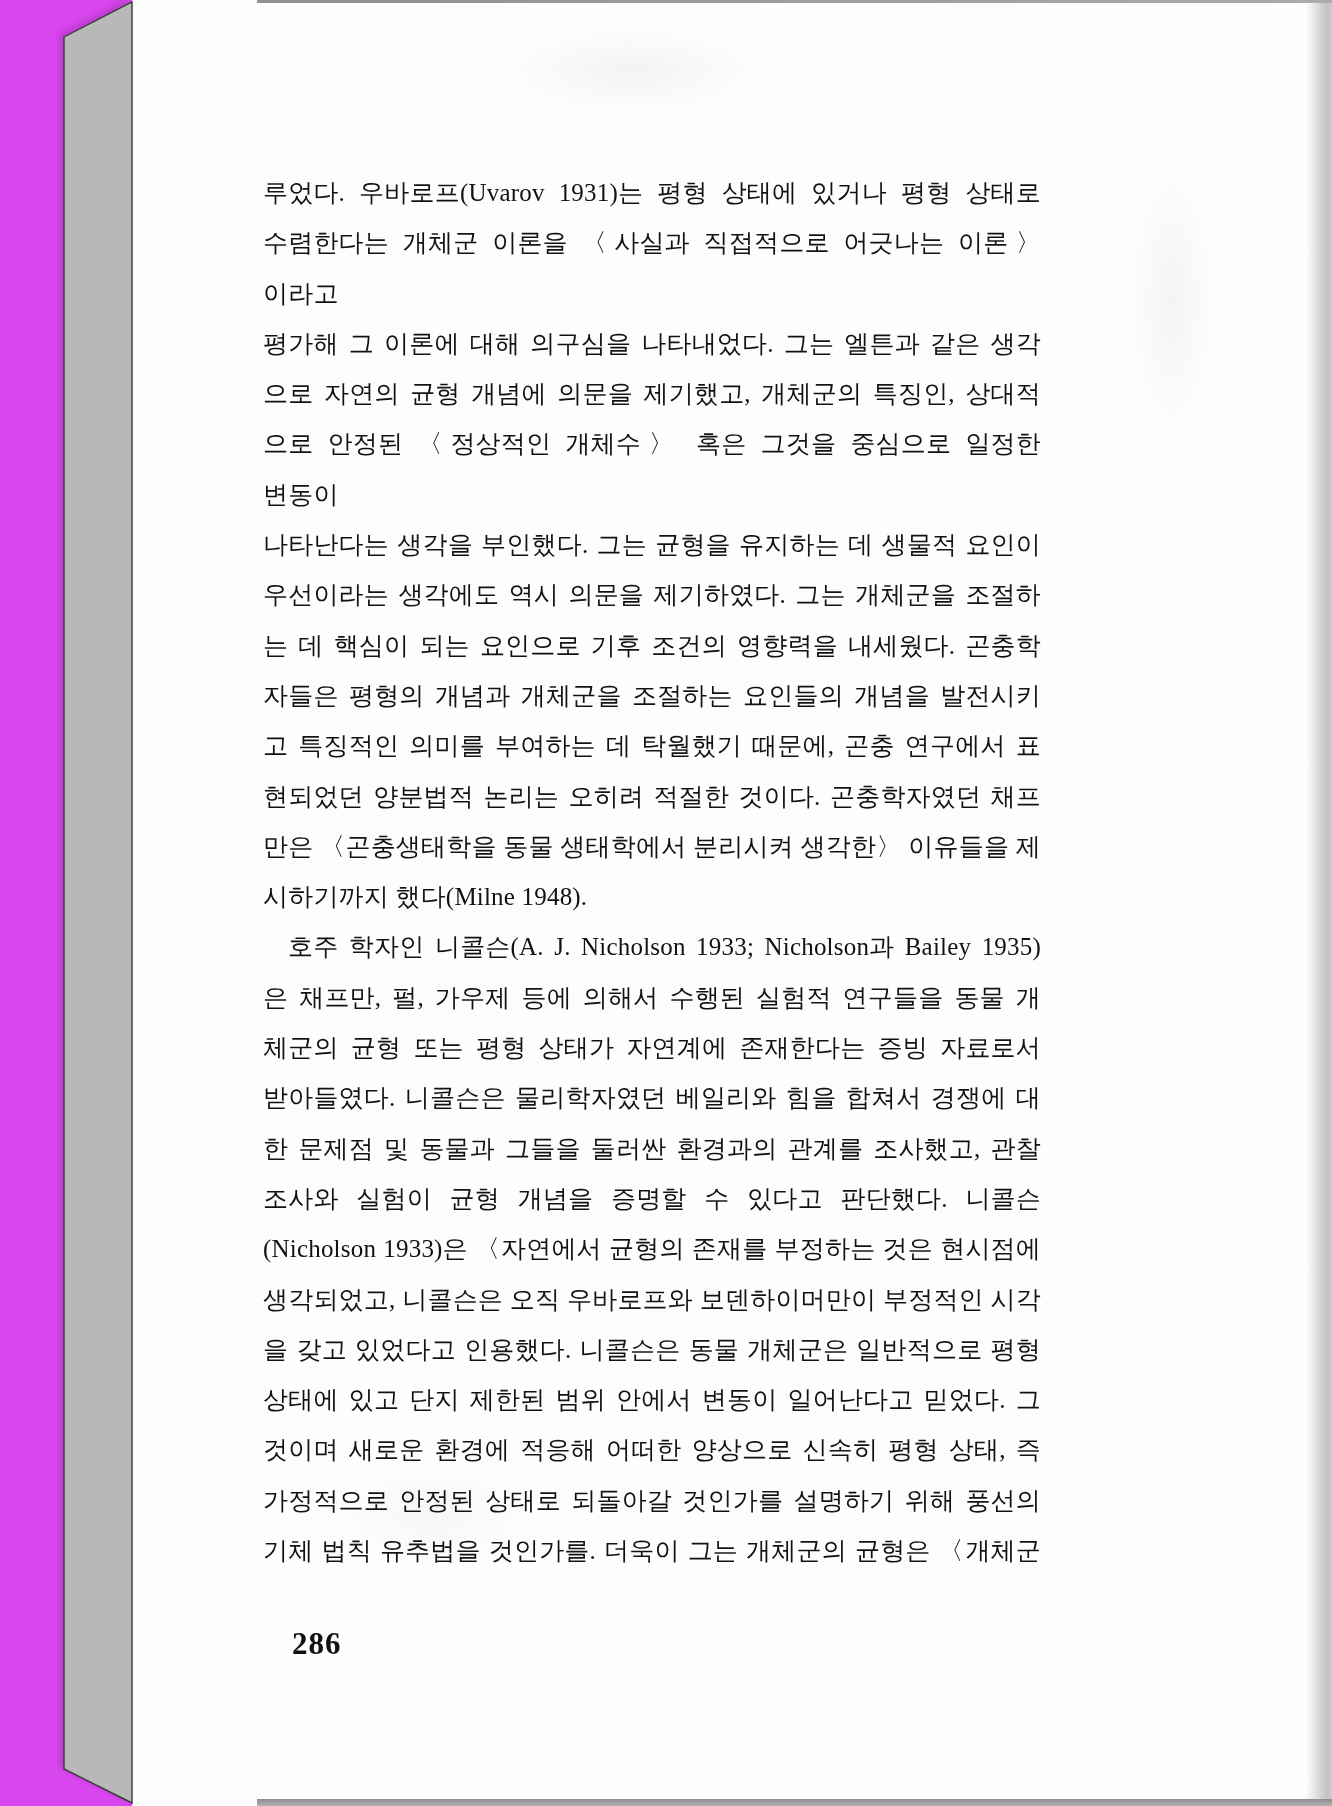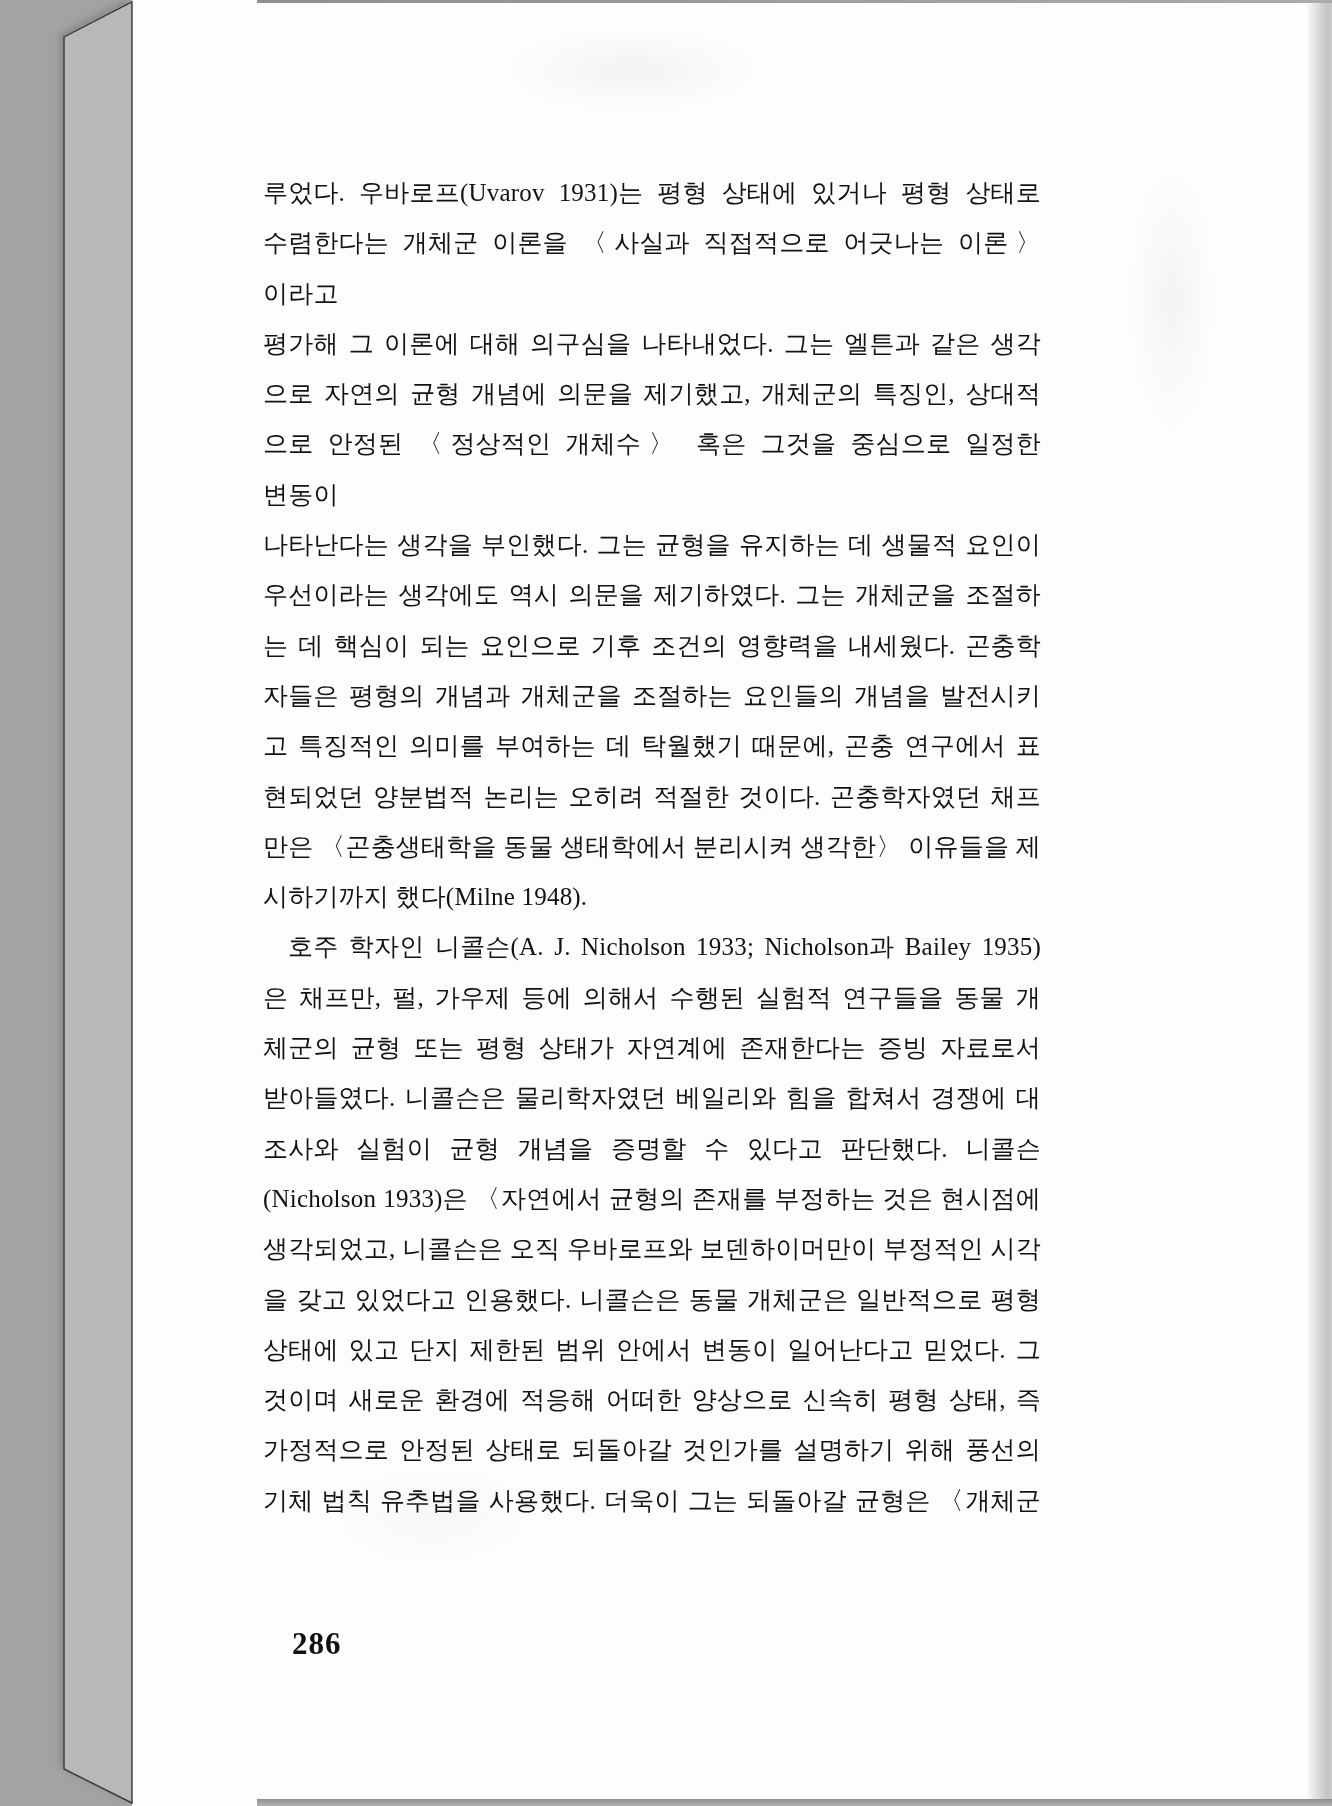--- a/index.html
+++ b/index.html
@@ -1,17 +1,17 @@
 <!DOCTYPE html>
 <html><head>
 <meta charset="utf-8">
 <style>
   html,body{margin:0;padding:0;background:#f6f6f6;}
   .canvas{
-    position:relative;width:1332px;height:1806px;background:#a3a3a3;
+    position:relative;width:1332px;height:1806px;background:#d946ef;
     overflow:hidden;font-family:"Liberation Serif","DejaVu Serif",serif;
   }
   
   .page{
     position:absolute;left:132px;top:0;width:1200px;height:1806px;
     background:#fdfdfd;
   }
   
   .page::before{
     content:"";position:absolute;inset:0;pointer-events:none;
@@ -73,25 +73,26 @@
     <div class="line">는 데 핵심이 되는 요인으로 기후 조건의 영향력을 내세웠다. 곤충학</div>
     <div class="line">자들은 평형의 개념과 개체군을 조절하는 요인들의 개념을 발전시키</div>
     <div class="line">고 특징적인 의미를 부여하는 데 탁월했기 때문에, 곤충 연구에서 표</div>
     <div class="line">현되었던 양분법적 논리는 오히려 적절한 것이다. 곤충학자였던 채프</div>
     <div class="line">만은 〈곤충생태학을 동물 생태학에서 분리시켜 생각한〉 이유들을 제</div>
     <div class="line para-last">시하기까지 했다(Milne 1948).</div>
     <div class="line indent">호주 학자인 니콜슨(A. J. Nicholson 1933; Nicholson과 Bailey 1935)</div>
     <div class="line">은 채프만, 펄, 가우제 등에 의해서 수행된 실험적 연구들을 동물 개</div>
     <div class="line">체군의 균형 또는 평형 상태가 자연계에 존재한다는 증빙 자료로서</div>
     <div class="line">받아들였다. 니콜슨은 물리학자였던 베일리와 힘을 합쳐서 경쟁에 대</div>
+    <div class="line">한 문제점 및 동물과 그들을 둘러싼 환경과의 관계를 조사했고, 관찰</div>
     <div class="line">조사와 실험이 균형 개념을 증명할 수 있다고 판단했다. 니콜슨</div>
     <div class="line">(Nicholson 1933)은 〈자연에서 균형의 존재를 부정하는 것은 현시점에</div>
     <div class="line">생각되었고, 니콜슨은 오직 우바로프와 보덴하이머만이 부정적인 시각</div>
     <div class="line">을 갖고 있었다고 인용했다. 니콜슨은 동물 개체군은 일반적으로 평형</div>
     <div class="line">상태에 있고 단지 제한된 범위 안에서 변동이 일어난다고 믿었다. 그</div>
     <div class="line">것이며 새로운 환경에 적응해 어떠한 양상으로 신속히 평형 상태, 즉</div>
     <div class="line">가정적으로 안정된 상태로 되돌아갈 것인가를 설명하기 위해 풍선의</div>
-    <div class="line">기체 법칙 유추법을 사용했다. 더욱이 그는 되돌아갈 균형은 〈개체군</div>
+    <div class="line">기체 법칙 유추법을 것인가를. 더욱이 그는 개체군의 균형은 〈개체군</div>
   </div>
 
   <div class="page-number">286</div>
 
 </div>
 
 </body></html>

